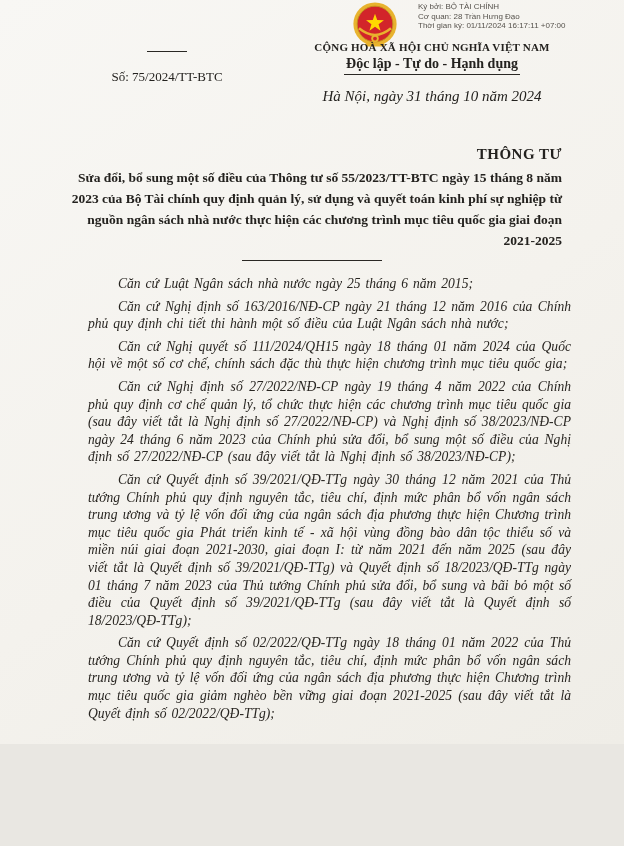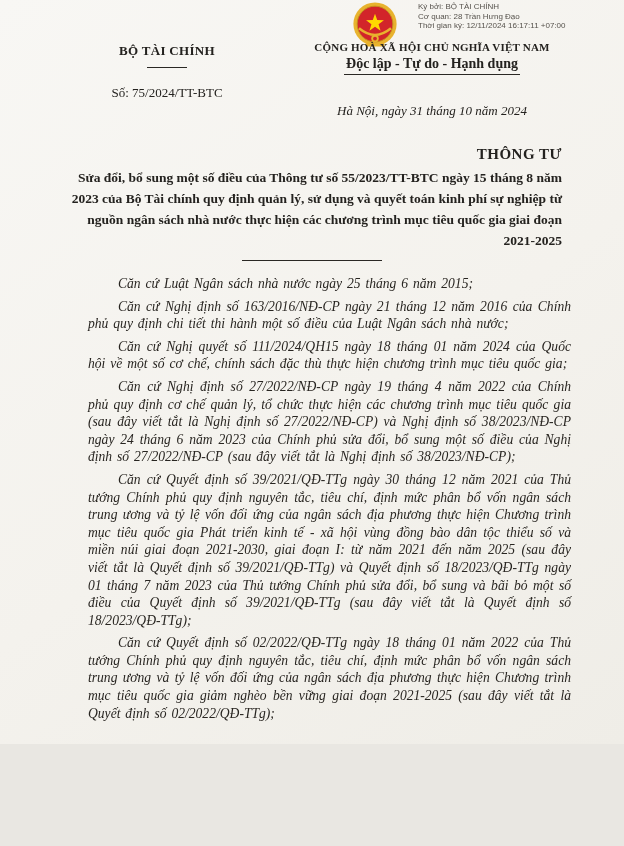--- a/index.html
+++ b/index.html
@@ -23,21 +23,21 @@
   }
   
   .hdr-left{position:absolute;left:58px;top:43px;width:218px;text-align:center;}
   .org-name{font-weight:bold;font-size:13px;letter-spacing:.3px;}
   .org-rule{width:40px;height:0;border-top:1.6px solid #2a2824;margin:8px auto 0 auto;}
   .doc-number{font-size:13px;margin-top:17px;}
   .hdr-right{position:absolute;left:272px;top:41px;width:320px;text-align:center;}
   .national-title{font-weight:bold;font-size:11px;letter-spacing:.2px;white-space:nowrap;text-align:center;}
   .motto{display:inline-block;font-weight:bold;font-size:14px;margin-top:3px;
          padding:0 2px 2px 2px;border-bottom:1.4px solid #2a2824;}
-  .place-date{font-style:italic;font-size:13px;margin-top:28px;}
+  .place-date{font-style:italic;font-size:15px;margin-top:13px;}
   
   .title-block{position:absolute;left:62px;top:146px;width:500px;text-align:right;}
   .doc-type{font-weight:bold;font-size:15px;letter-spacing:.5px;}
   .doc-subject{font-weight:bold;font-size:13.5px;line-height:21px;margin-top:4px;}
   .title-rule{width:140px;height:0;border-top:1.6px solid #2a2824;margin:9px auto 0 auto;}
   
   .body-block{position:absolute;left:88px;top:275px;width:483px;}
   .body-block p.body-para{
     margin:0 0 5px 0;
     font-style:italic;font-size:13.6px;line-height:17.6px;
@@ -56,26 +56,25 @@
       <circle cx="50" cy="49" r="38" fill="none" stroke="#c49020" stroke-width="2"></circle>
       <path d="M50,27 L54.7,40.5 L69,40.8 L57.6,49.5 L61.8,63.2 L50,55 L38.2,63.2 L42.4,49.5 L31,40.8 L45.3,40.5 Z" fill="#ffd900"></path>
       <path d="M16,58 Q50,86 84,58" fill="none" stroke="#e8b32e" stroke-width="5"></path>
       <circle cx="50" cy="80" r="8" fill="#e8b32e"></circle>
       <circle cx="50" cy="80" r="4" fill="#d2252a"></circle>
       <rect x="30" y="90" width="40" height="7" rx="2" fill="#e8b32e"></rect>
     </svg>
     <div class="sig-text">
       <div>Ký bởi: BỘ TÀI CHÍNH</div>
       <div>Cơ quan: 28 Trần Hưng Đạo</div>
-      <div>Thời gian ký: 12/11/2024 16:17:11 +07:00</div>
+      <div>Thời gian ký: 01/11/2024 16:17:11 +07:00</div>
     </div>
   </div>
 
   <div class="hdr-left">
-    <div class="org-name">BỘ TÀI CHÍNH</div>
     <div class="org-rule"></div>
     <div class="doc-number">Số: 75/2024/TT-BTC</div>
   </div>
 
   <div class="hdr-right">
     <div class="national-title">CỘNG HOÀ XÃ HỘI CHỦ NGHĨA VIỆT NAM</div>
     <div><span class="motto">Độc lập - Tự do - Hạnh dụng</span></div>
     <div class="place-date">Hà Nội, ngày 31 tháng 10 năm 2024</div>
   </div>
 

